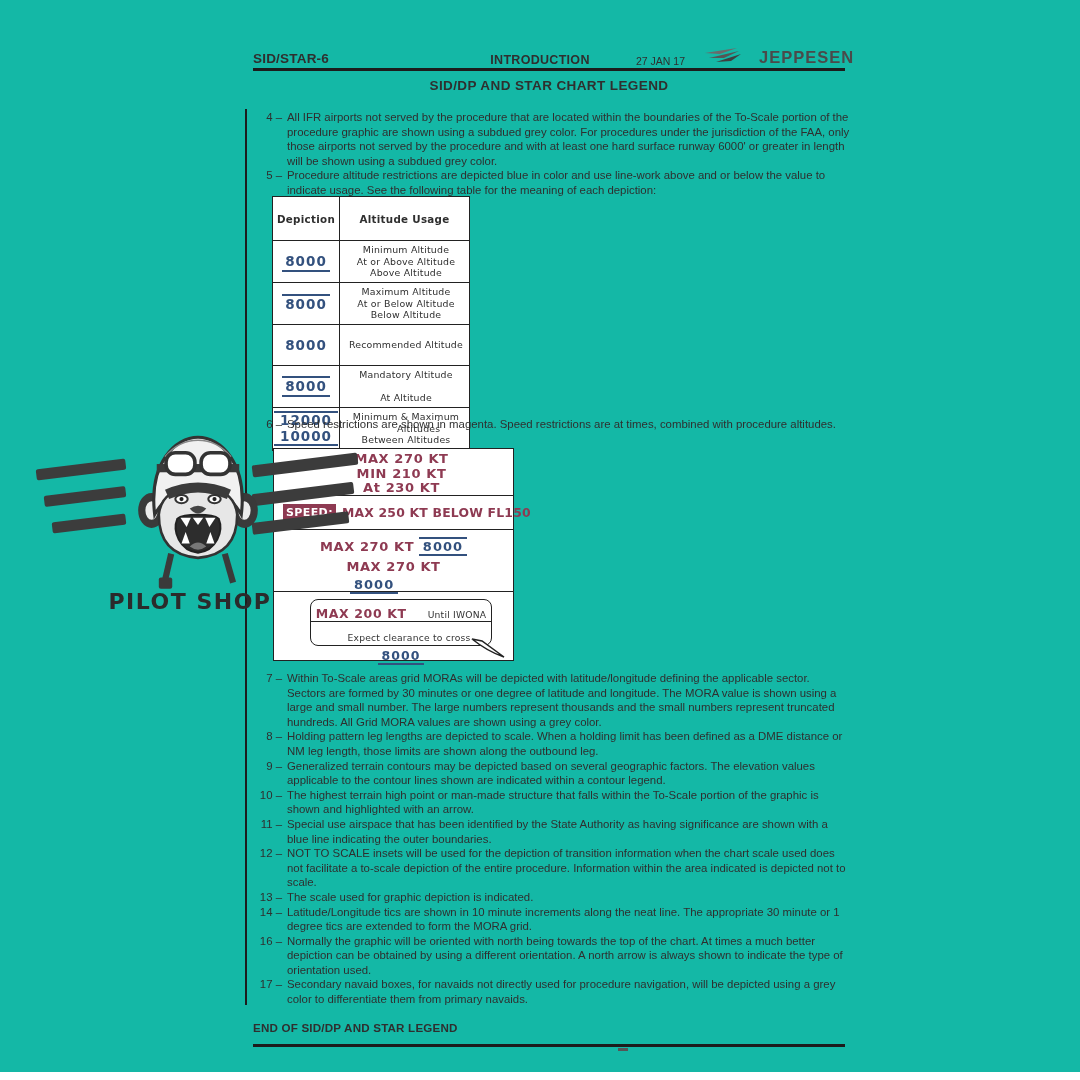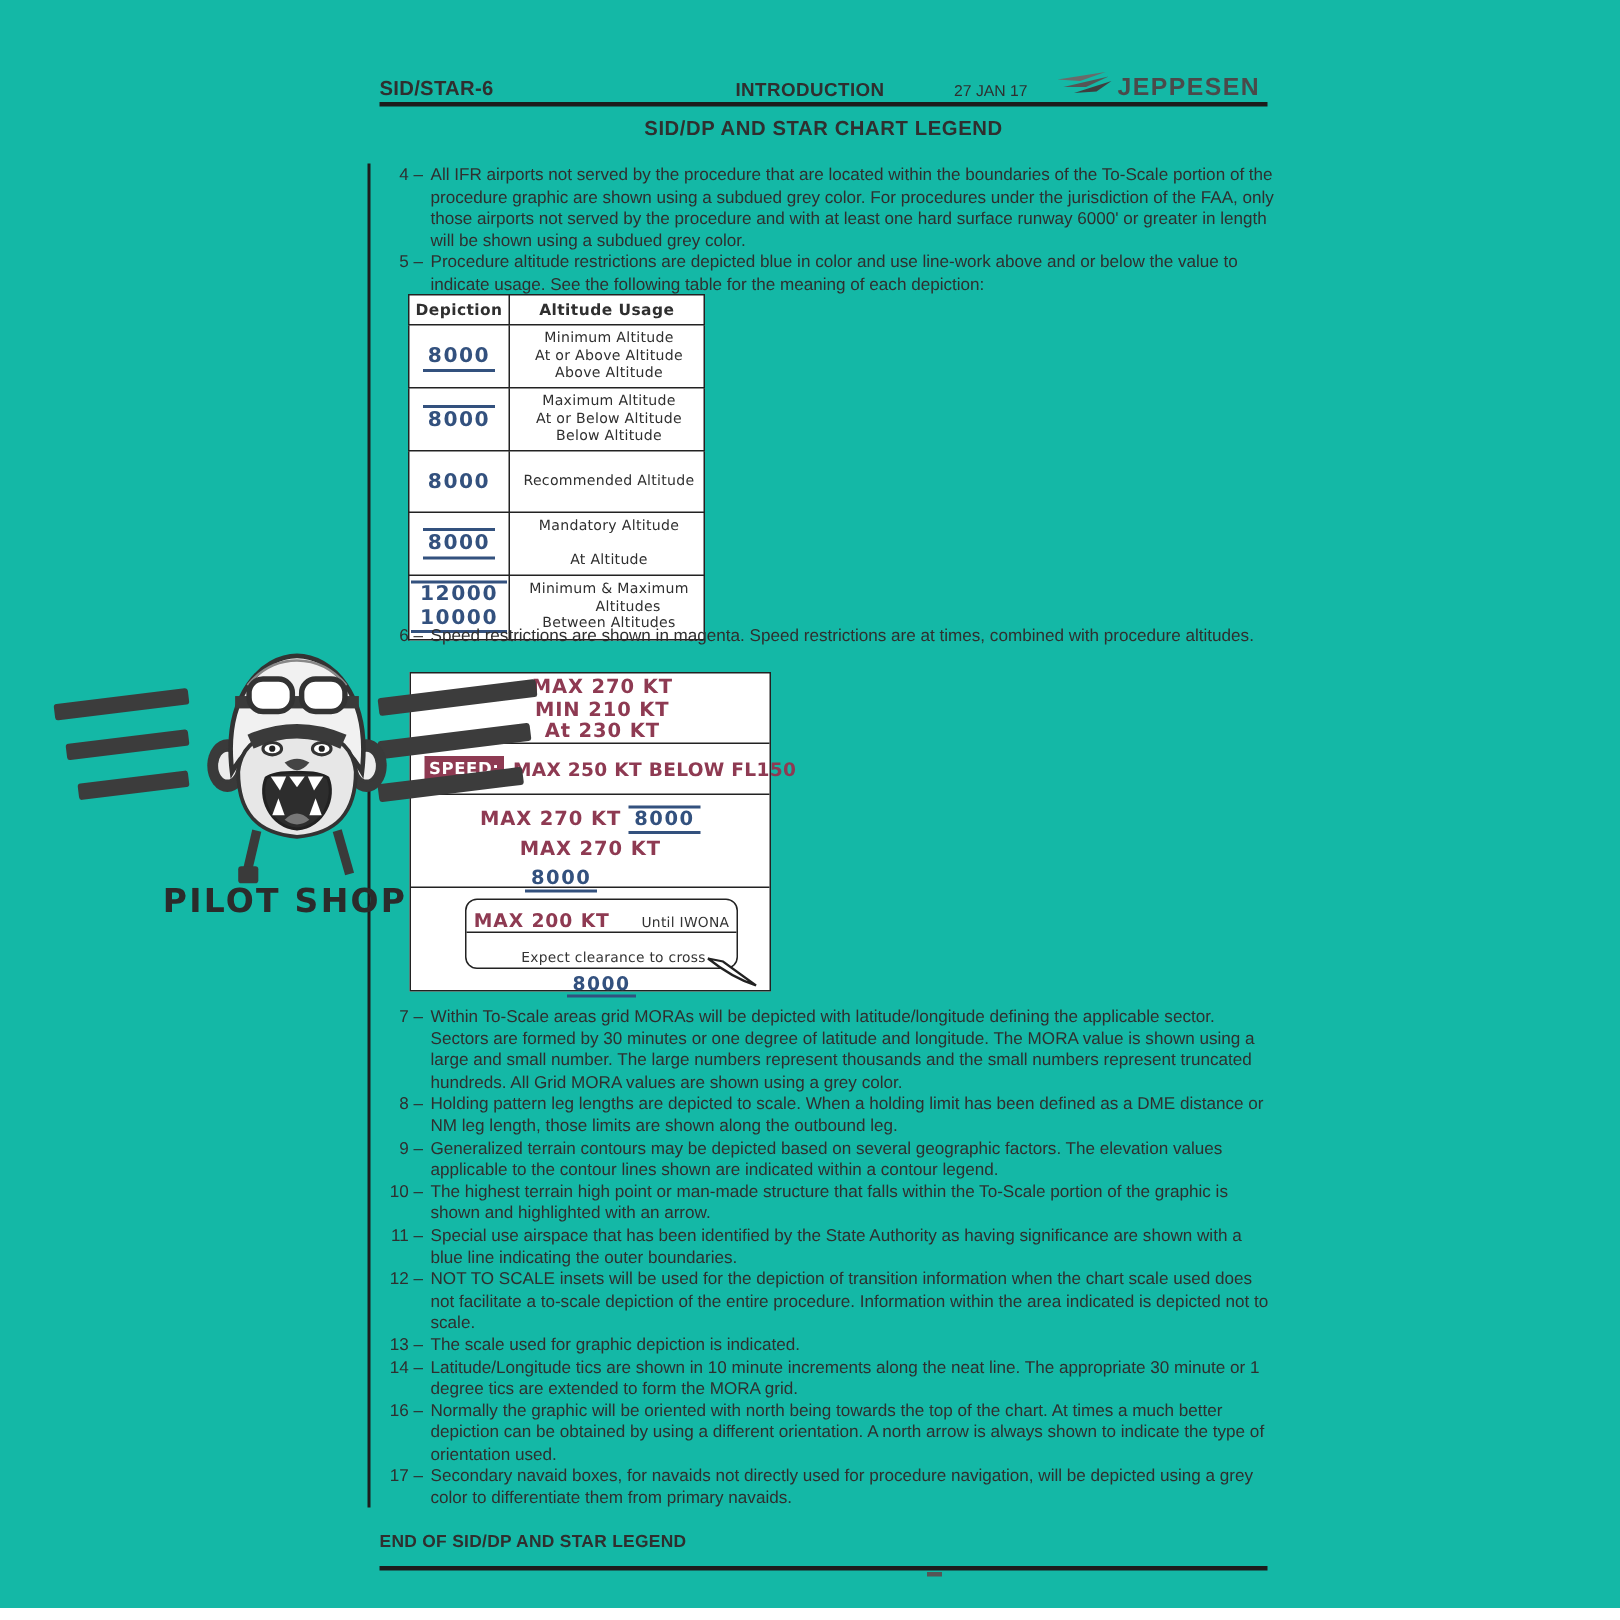--- a/index.html
+++ b/index.html
@@ -7,38 +7,38 @@
     --magenta:#8e3a52;
     --ink:#2f2f2f;
   }
   html,body{margin:0;padding:0;background:#fff;}
   .page{position:relative;width:1080px;height:1072px;background:#14b8a6;overflow:hidden;
         font-family:"Liberation Sans",sans-serif;color:var(--ink);}
   
   .doc-code{position:absolute;left:253px;top:51px;font-size:13.5px;font-weight:bold;letter-spacing:.2px;}
   .section-title{position:absolute;left:430px;top:53px;width:220px;text-align:center;font-size:12.5px;font-weight:bold;letter-spacing:.3px;}
   .rev-date{position:absolute;left:636px;top:55px;font-size:10.5px;}
-  .brand{position:absolute;left:704px;top:48px;display:flex;align-items:center;gap:1px;}
+  .brand{position:absolute;left:704px;top:48px;display:flex;align-items:center;gap:15px;}
   .brand-word{font-size:16.5px;font-weight:bold;letter-spacing:1px;color:#4a4a4a;}
   .header-rule{position:absolute;left:253px;top:68px;width:592px;height:3px;background:#1c1c1c;}
   .page-title{position:absolute;left:253px;top:78px;width:592px;text-align:center;font-size:13.5px;font-weight:bold;letter-spacing:.4px;}
   
   .change-bar{position:absolute;left:245px;top:109px;width:2px;height:896px;background:#1d1d1d;}
   
   .items-block{position:absolute;left:252px;width:600px;font-size:11.4px;line-height:14.6px;}
   .blk-top{top:110px;}
   .blk-mid{top:417px;}
   .blk-bot{top:671px;}
   .item{display:flex;}
   .item .num{width:30px;flex:0 0 30px;text-align:right;white-space:nowrap;}
   .item .txt{margin-left:5px;width:563px;}
   
   .alt-table{position:absolute;left:272px;top:196px;border-collapse:collapse;background:#fff;}
   .alt-table td,.alt-table th{border:1.6px solid #222;vertical-align:middle;}
-  .alt-table th{font-family:"DejaVu Sans",sans-serif;font-size:10.3px;letter-spacing:.3px;padding:2px 3px;height:15px;margin-left:20px;}
+  .alt-table th{font-family:"DejaVu Sans",sans-serif;font-size:10.3px;letter-spacing:.3px;padding:14px 3px;height:15px;margin-left:20px;}
   .cell-dep{width:55px;text-align:center;}
   .cell-use{width:122px;font-family:"DejaVu Sans",sans-serif;font-size:9.4px;line-height:11.6px;
             letter-spacing:.2px;padding:3px 2px 3px 5px;white-space:pre-wrap;text-align:center;}
   .alt{display:inline-block;color:var(--blue);font-family:"DejaVu Sans",sans-serif;font-weight:bold;
        font-size:13.5px;letter-spacing:1px;padding:1px 3px;line-height:15px;}
   .l-below{border-bottom:2px solid var(--blue);}
   .l-above{border-top:2px solid var(--blue);}
   .l-both{border-top:2px solid var(--blue);border-bottom:2px solid var(--blue);}
   .stacked .alt{display:block;padding:0 3px;margin:1px auto;width:58px;}
   

